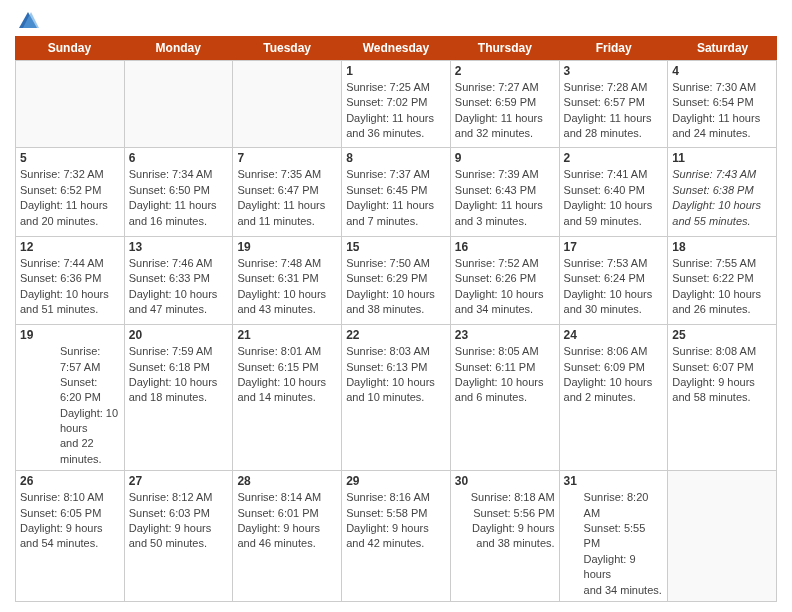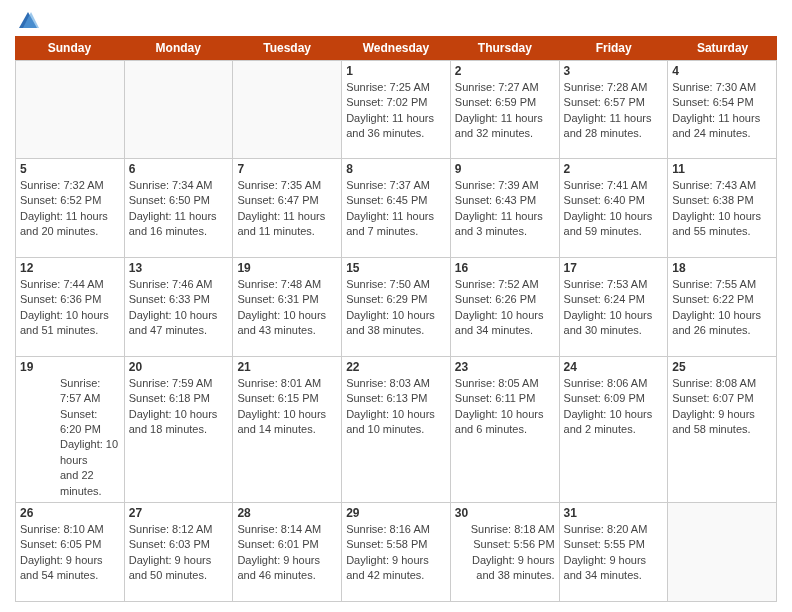--- a/index.html
+++ b/index.html
@@ -219,21 +219,21 @@
           </div>
           <div class="cal-cell">
             <div class="day-num">2</div>
             <div class="cell-info" style="white-space: pre-line;">Sunrise: 7:41 AM
 Sunset: 6:40 PM
 Daylight: 10 hours
 and 59 minutes.</div>
           </div>
           <div class="cal-cell">
             <div class="day-num">11</div>
-            <div class="cell-info" style="white-space: pre-line;">Sunrise: 7:43 AM
+            <div class="cell-info" style="white-space: pre-line; font-style: italic;">Sunrise: 7:43 AM
 Sunset: 6:38 PM
 Daylight: 10 hours
 and 55 minutes.</div>
           </div>
         </div>
         <div class="cal-row">
           <div class="cal-cell">
             <div class="day-num">12</div>
             <div class="cell-info" style="white-space: pre-line;">Sunrise: 7:44 AM
 Sunset: 6:36 PM
@@ -365,21 +365,21 @@
           </div>
           <div class="cal-cell">
             <div class="day-num">30</div>
             <div class="cell-info" style="white-space: pre-line; text-align: right;">Sunrise: 8:18 AM
 Sunset: 5:56 PM
 Daylight: 9 hours
 and 38 minutes.</div>
           </div>
           <div class="cal-cell">
             <div class="day-num">31</div>
-            <div class="cell-info" style="white-space: pre-line;">Sunrise: 8:20 AM
+            <div class="cell-info" style="white-space: pre-line; margin-left: 20px;">Sunrise: 8:20 AM
 Sunset: 5:55 PM
 Daylight: 9 hours
 and 34 minutes.</div>
           </div>
           <div class="cal-cell empty-cell"></div>
         </div>
       </div>
   </div>
 </div>
 

